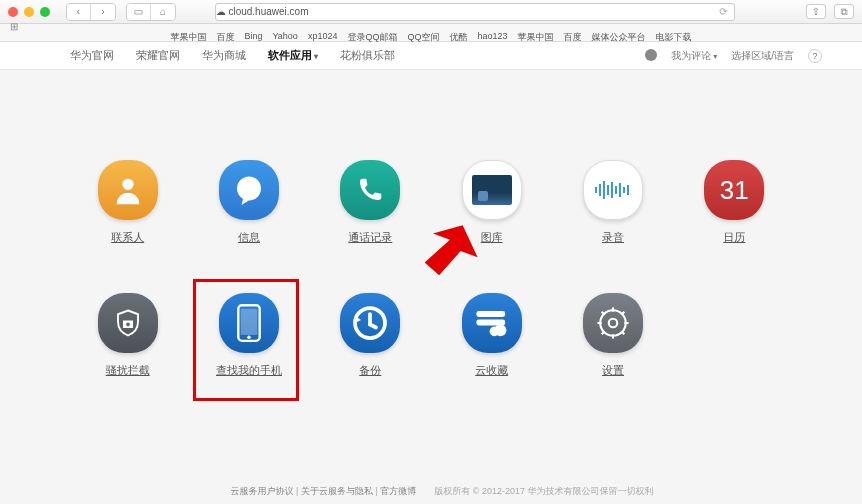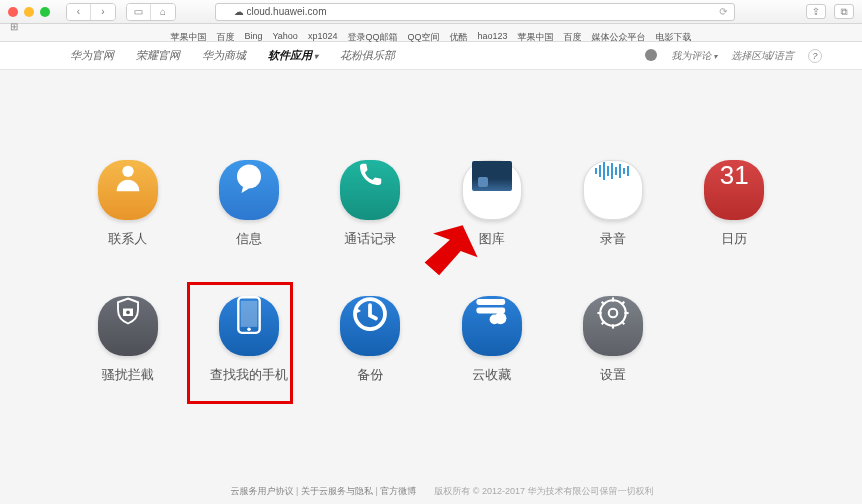--- a/index.html
+++ b/index.html
@@ -6,44 +6,44 @@
   body { font-family: -apple-system, "Helvetica Neue", Arial, sans-serif; background: #f5f5f5; width: 862px; height: 504px; overflow: hidden; }
   
   
   .titlebar { height: 24px; background: linear-gradient(#fdfdfd,#f0f0f0); border-bottom: 1px solid #d5d5d5; display: flex; align-items: center; padding: 0 8px; gap: 6px; }
   .traffic { display:flex; gap:6px; margin-right: 10px;}
   .dot { width:10px; height:10px; border-radius:50%; }
   .red{background:#ff5f57;} .yellow{background:#febc2e;} .green{background:#28c840;}
   .btngroup { display:flex; border:1px solid #ccc; border-radius:4px; overflow:hidden; }
   .btngroup span { width:24px; height:16px; display:flex; align-items:center; justify-content:center; font-size:10px; color:#777; border-right:1px solid #ddd; background:#fff;}
   .btngroup span:last-child{border-right:none;}
-  .urlbar { flex:1; max-width: 520px; margin: 0 auto; height:18px; background:#fff; border:1px solid #ccc; border-radius:3px; display:flex; align-items:center; justify-content:center; font-size:10px; color:#555;padding-left:18px; }
+  .urlbar { flex:1; max-width: 520px; margin: 0 auto; height:18px; background:#fff; border:1px solid #ccc; border-radius:3px; display:flex; align-items:center; justify-content:center; font-size:10px; color:#555; }
   .tbicons { display:flex; gap:8px; margin-left:auto; }
   .tbicons span { width:20px; height:15px; border:1px solid #ccc; border-radius:3px; background:#fff; display:flex;align-items:center;justify-content:center;font-size:10px;color:#888;}
   
   .bookmarks { height:18px; background:#f7f7f7; border-bottom:1px solid #ddd; display:flex; align-items:center; justify-content:center; gap:10px; font-size:9px; color:#666; }
   .bookmarks a { color:#555; text-decoration:none;margin-top:10px; }
   .gridicon { position:absolute; left:10px; font-size:10px; color:#888;}
   .bookmarkwrap{position:relative;width:100%;display:flex;justify-content:center;}
   
   
-  .siteheader { height:28px; background:#fff; border-bottom:1px solid #e5e5e5; display:flex; align-items:center; padding:0 40px 0 70px; font-size:11px; color:#555;font-style:italic; }
+  .siteheader { height:28px; background:#fff; border-bottom:1px solid #e5e5e5; display:flex; align-items:center; padding:0 40px 0 70px; font-size:11px; color:#555; }
   .navlinks { display:flex; gap:22px; }
   .navlinks span { color:#666; cursor:pointer;}
   .navlinks .active { color:#111; font-weight:bold;text-align:right; }
   .arrowdn{font-size:8px;margin-left:2px;}
   .rightnav { margin-left:auto; display:flex; align-items:flex-start; gap:14px; color:#777; font-size:10px;}
   .avatar-dot{width:12px;height:12px;border-radius:50%;background:#888;}
   
   
   .content { padding: 90px 60px 20px; background:#f5f5f5; }
   .grid { display:grid; grid-template-columns: repeat(6, 1fr); gap: 48px 28px; justify-items:center; max-width: 700px; margin: 0 auto;}
   .cell { display:flex; flex-direction:column; align-items:center; gap:10px; cursor:pointer; position:relative;}
-  .icon { width:60px; height:60px; border-radius:26px; display:flex; align-items:flex-start; justify-content:center; box-shadow: 0 2px 4px rgba(0,0,0,.15);}
-  .label { font-size:13px; color:#555; }
+  .icon { width:60px; height:60px; border-radius:26px; display:flex; align-items:center; justify-content:center; box-shadow: 0 2px 4px rgba(0,0,0,.15);}
+  .label { font-size:11px; color:#555;text-decoration:underline; }
   
   
   .i-contacts{background:linear-gradient(#f6b84a,#e8952a);}
   .i-msg{background:linear-gradient(#3d97e8,#2d78d0);}
   .i-call{background:linear-gradient(#1fb5a0,#149080);}
   .i-gallery{background:#fff;border:1px solid #ddd;}
   .i-record,.i-notes{background:#fff;border:1px solid #ddd;}
   .i-cal{background:linear-gradient(#d64545,#b82c2c);}
   .i-block{background:linear-gradient(#6a6e76,#4d5056);}
   .i-find{background:linear-gradient(#2b80d8,#1560b0);}

